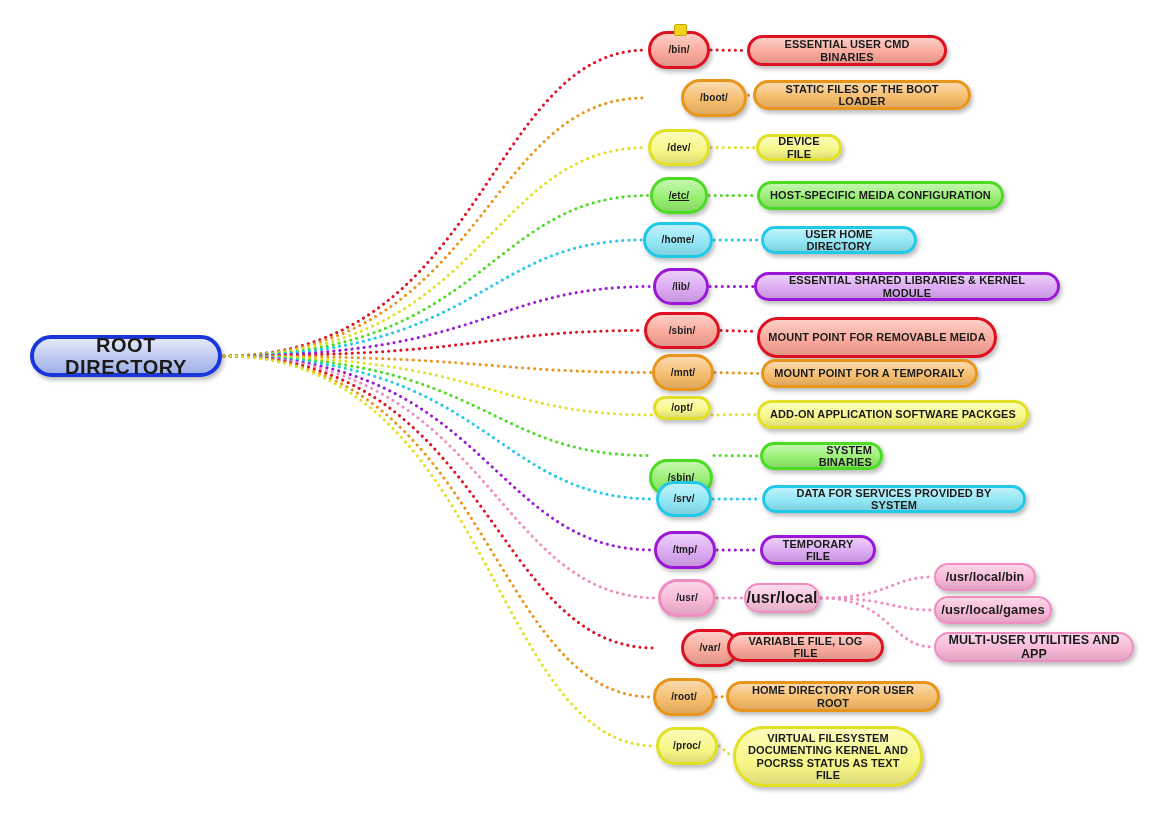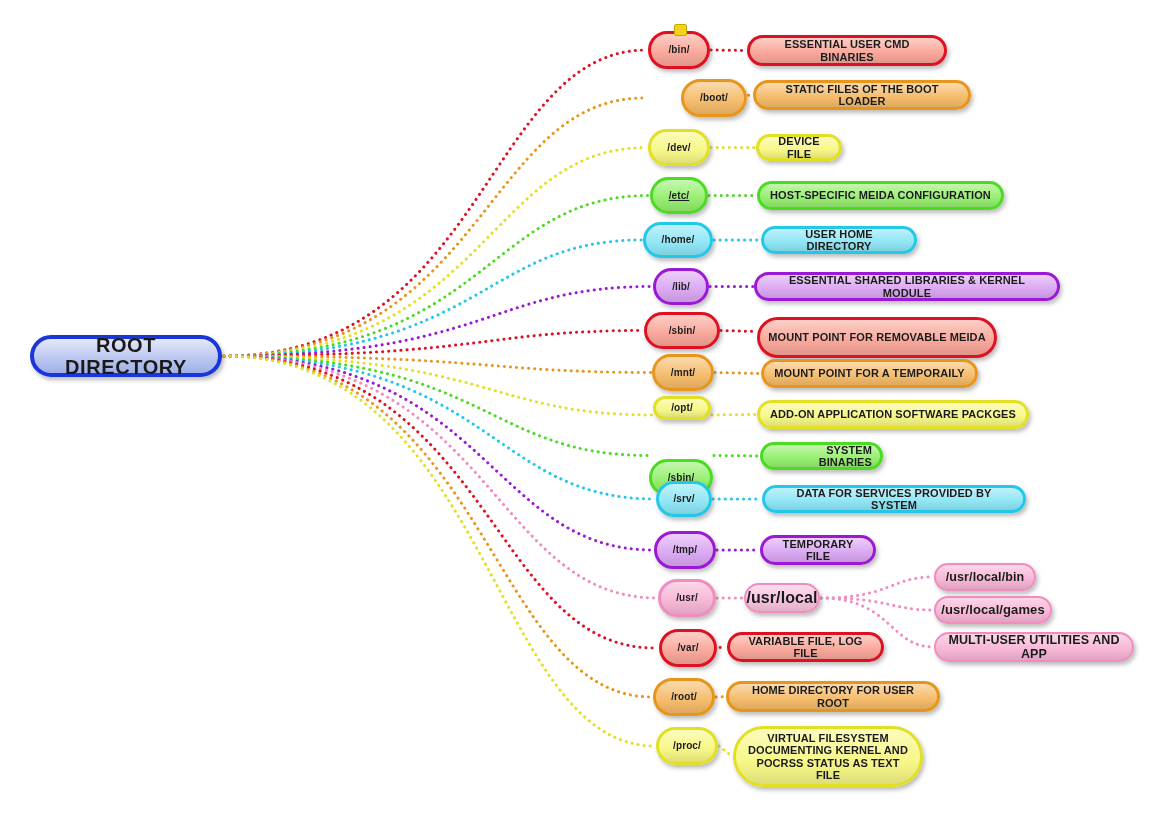--- a/index.html
+++ b/index.html
@@ -144,21 +144,21 @@
       <div class="node desc-node" style="left: 761px; top: 359px; width: 217px; height: 29px; border-color: rgb(232, 149, 27); background: linear-gradient(rgb(250, 218, 174) 0%, rgb(245, 188, 107) 60%, rgb(221, 169, 96) 100%);"><span>MOUNT POINT FOR A TEMPORAILY</span></div>
       <div class="node dir-node" style="left: 653px; top: 396px; width: 58px; height: 24px; border-color: rgb(226, 224, 36); background: linear-gradient(rgb(251, 251, 189) 0%, rgb(247, 247, 135) 60%, rgb(222, 222, 122) 100%); text-align: right;"><span>/opt/</span></div>
       <div class="node desc-node" style="left: 757px; top: 400px; width: 272px; height: 29px; border-color: rgb(226, 224, 36); background: linear-gradient(rgb(251, 251, 189) 0%, rgb(247, 247, 135) 60%, rgb(222, 222, 122) 100%);"><span>ADD-ON APPLICATION SOFTWARE PACKGES</span></div>
       <div class="node dir-node" style="left: 649px; top: 459px; width: 64px; height: 37px; border-color: rgb(74, 219, 34); background: linear-gradient(rgb(197, 246, 176) 0%, rgb(150, 239, 112) 60%, rgb(135, 215, 101) 100%); text-align: right;"><span>/sbin/</span></div>
       <div class="node desc-node" style="left: 760px; top: 442px; width: 123px; height: 28px; border-color: rgb(74, 219, 34); background: linear-gradient(rgb(197, 246, 176) 0%, rgb(150, 239, 112) 60%, rgb(135, 215, 101) 100%); text-align: right;"><span>SYSTEM BINARIES</span></div>
       <div class="node dir-node" style="left: 656px; top: 481px; width: 56px; height: 36px; border-color: rgb(34, 200, 232); background: linear-gradient(rgb(193, 241, 250) 0%, rgb(143, 230, 245) 60%, rgb(129, 207, 221) 100%);"><span>/srv/</span></div>
       <div class="node desc-node" style="left: 762px; top: 485px; width: 264px; height: 28px; border-color: rgb(34, 200, 232); background: linear-gradient(rgb(193, 241, 250) 0%, rgb(143, 230, 245) 60%, rgb(129, 207, 221) 100%);"><span>DATA FOR SERVICES PROVIDED BY SYSTEM</span></div>
       <div class="node dir-node" style="left: 654px; top: 531px; width: 62px; height: 38px; border-color: rgb(155, 25, 214); background: linear-gradient(rgb(235, 207, 248) 0%, rgb(219, 168, 242) 60%, rgb(197, 151, 218) 100%);"><span>/tmp/</span></div>
       <div class="node desc-node" style="left: 760px; top: 535px; width: 116px; height: 30px; border-color: rgb(155, 25, 214); background: linear-gradient(rgb(235, 207, 248) 0%, rgb(219, 168, 242) 60%, rgb(197, 151, 218) 100%);"><span>TEMPORARY FILE</span></div>
       <div class="node dir-node" style="left: 658px; top: 579px; width: 58px; height: 38px; border-color: rgb(240, 140, 192); background: linear-gradient(rgb(251, 215, 232) 0%, rgb(247, 182, 214) 60%, rgb(222, 164, 193) 100%);"><span>/usr/</span></div>
-      <div class="node dir-node" style="left: 659px; top: 629px; width: 58px; height: 38px; border-color: rgb(221, 17, 34); background: linear-gradient(rgb(252, 207, 199) 0%, rgb(249, 167, 154) 60%, rgb(224, 150, 139) 100%);"><span>/var/</span></div>
+      <div class="node dir-node" style="left: 681px; top: 629px; width: 58px; height: 38px; border-color: rgb(221, 17, 34); background: linear-gradient(rgb(252, 207, 199) 0%, rgb(249, 167, 154) 60%, rgb(224, 150, 139) 100%);"><span>/var/</span></div>
       <div class="node desc-node" style="left: 727px; top: 632px; width: 157px; height: 30px; border-color: rgb(221, 17, 34); background: linear-gradient(rgb(252, 207, 199) 0%, rgb(249, 167, 154) 60%, rgb(224, 150, 139) 100%);"><span>VARIABLE FILE, LOG FILE</span></div>
       <div class="node dir-node" style="left: 653px; top: 678px; width: 62px; height: 38px; border-color: rgb(232, 149, 27); background: linear-gradient(rgb(250, 218, 174) 0%, rgb(245, 188, 107) 60%, rgb(221, 169, 96) 100%);"><span>/root/</span></div>
       <div class="node desc-node" style="left: 726px; top: 681px; width: 214px; height: 31px; border-color: rgb(232, 149, 27); background: linear-gradient(rgb(250, 218, 174) 0%, rgb(245, 188, 107) 60%, rgb(221, 169, 96) 100%);"><span>HOME DIRECTORY FOR USER ROOT</span></div>
       <div class="node dir-node" style="left: 656px; top: 727px; width: 62px; height: 38px; border-color: rgb(226, 224, 36); background: linear-gradient(rgb(251, 251, 189) 0%, rgb(247, 247, 135) 60%, rgb(222, 222, 122) 100%);"><span>/proc/</span></div>
       <div class="node desc-node" style="left: 733px; top: 726px; width: 190px; height: 61px; border-color: rgb(226, 224, 36); background: linear-gradient(rgb(251, 251, 189) 0%, rgb(247, 247, 135) 60%, rgb(222, 222, 122) 100%);"><span>VIRTUAL FILESYSTEM
 DOCUMENTING KERNEL AND
 POCRSS STATUS AS TEXT FILE</span></div>
       <div class="node sub-node" style="left: 744px; top: 583px; width: 76px; height: 30px; border-color: rgb(240, 140, 192); background: linear-gradient(rgb(251, 221, 236) 0%, rgb(248, 194, 220) 60%, rgb(223, 175, 198) 100%); font-size: 16px;"><span>/usr/local</span></div>
       <div class="node sub-node" style="left: 934px; top: 563px; width: 102px; height: 28px; border-color: rgb(240, 140, 192); background: linear-gradient(rgb(251, 215, 232) 0%, rgb(247, 182, 214) 60%, rgb(222, 164, 193) 100%); font-size: 12.5px;"><span>/usr/local/bin</span></div>
       <div class="node sub-node" style="left: 934px; top: 596px; width: 118px; height: 28px; border-color: rgb(240, 140, 192); background: linear-gradient(rgb(251, 215, 232) 0%, rgb(247, 182, 214) 60%, rgb(222, 164, 193) 100%); font-size: 13px;"><span>/usr/local/games</span></div>

